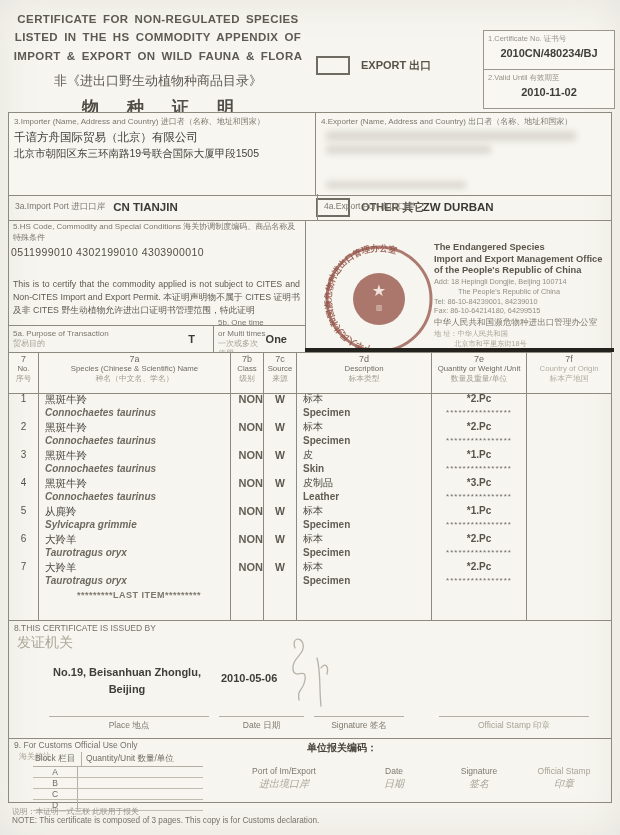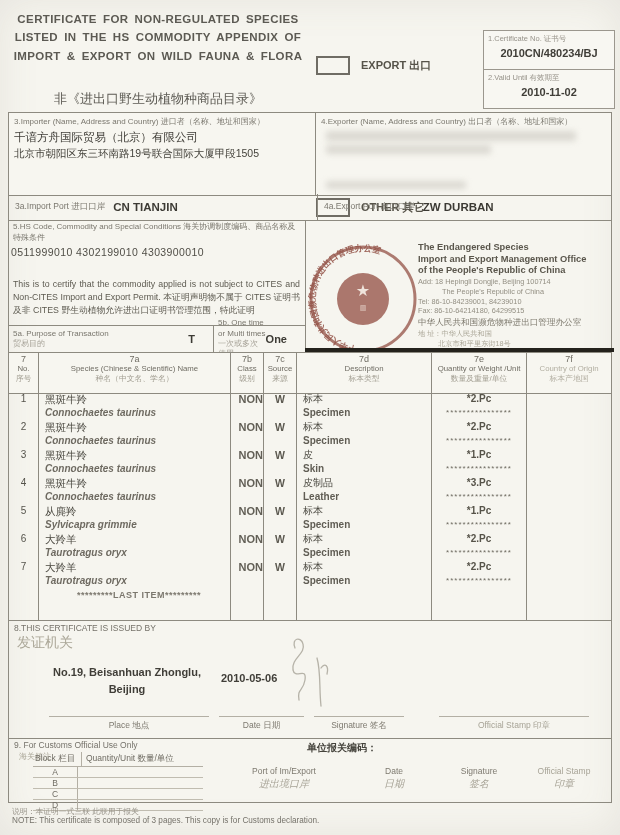--- a/index.html
+++ b/index.html
@@ -3,21 +3,21 @@
 <meta charset="utf-8">
 <style>
   html,body{margin:0;padding:0;background:#dddbd5;}
   .page{position:relative;width:620px;height:835px;margin:0 auto;background:#f6f5ef;
         font-family:"Liberation Sans","DejaVu Sans",sans-serif;color:#4c4a44;overflow:hidden;
         box-shadow:inset 0 0 40px rgba(120,115,100,.12);}
   .nosel{user-select:none;}
   
   .title-block{position:absolute;left:10px;top:10px;width:296px;text-align:center;}
   .t-en{font-size:11.5px;font-weight:bold;color:#5c5a53;letter-spacing:.4px;word-spacing:2.5px;line-height:1.6;}
-  .t-cn{font-size:13px;color:#5c5a53;margin-top:25px;}
+  .t-cn{font-size:13px;color:#5c5a53;margin-top:7px;}
   .t-cn-big{font-size:17px;font-weight:bold;color:#504e47;margin-top:6px;letter-spacing:28px;text-indent:28px;white-space:nowrap;}
   .cb-col{position:absolute;left:316px;top:8px;width:170px;}
   .cb-row{display:flex;align-items:center;height:27px;margin-top:44px;}
   .cb-box{width:30px;height:15px;border:2px solid #6f6c64;margin-right:11px;flex:0 0 auto;
           font-size:11px;font-weight:bold;color:#474540;text-align:center;line-height:15px;}
   .cb-label{font-size:11px;font-weight:bold;color:#565349;white-space:nowrap;}
   .cert-box{position:absolute;left:483px;top:30px;width:130px;border:1px solid #9b978e;background:#f8f7f2;}
   .cert-cell{padding:3px 4px 5px;min-height:30px;}
   .cert-cell+.cert-cell{border-top:1px solid #9b978e;}
   .cert-label{font-size:7.5px;color:#97938a;}
@@ -32,21 +32,21 @@
   .imp-addr{font-size:10.5px;color:#45433c;margin-top:2px;}
   .redact{position:absolute;background:#c4c1b9;filter:blur(3px);opacity:.55;border-radius:2px;}
   
   .ports{position:absolute;left:8px;top:194px;width:602px;height:26px;border:1px solid #8d8a80;border-top:none;display:flex;}
   .port-cell{display:flex;align-items:center;padding:0 6px;}
   .port-l{width:296px;border-right:1px solid #8d8a80;}
   .port-r{flex:1;}
   .port-label{font-size:8.5px;color:#7a776e;margin-right:8px;}
   .port-value{font-size:11.5px;font-weight:bold;color:#3c3a34;}
   
-  .rowc{position:absolute;left:8px;top:220px;width:602px;height:132px;border:1px solid #8d8a80;border-top:none;display:flex;}
+  .rowc{position:absolute;left:8px;top:220px;width:602px;height:132px;border:1px solid #8d8a80;border-top:none;display:flex;gap:16px;}
   .hs-cell{position:relative;width:296px;border-right:1px solid #8d8a80;}
   .hs-label{position:absolute;top:2px;left:4px;right:3px;font-size:8px;color:#7a776e;line-height:1.35;}
   .hs-codes{position:absolute;top:26px;left:2px;font-size:10.5px;color:#504e47;letter-spacing:.4px;}
   .certify{position:absolute;top:58px;left:4px;right:5px;font-size:8.8px;color:#5d5a50;line-height:1.45;text-align:justify;}
   .purpose{position:absolute;left:0;right:0;bottom:0;height:26px;border-top:1px solid #8d8a80;display:flex;}
   .p5a{width:196px;border-right:1px solid #8d8a80;}
   .p5a,.p5b{display:flex;align-items:center;padding:1px 4px;}
   .p5b{flex:1;}
   .p-lbl{font-size:8px;color:#7a776e;line-height:1.3;}
   .p-val{font-size:11px;font-weight:bold;color:#3c3a34;margin-left:auto;margin-right:14px;}

